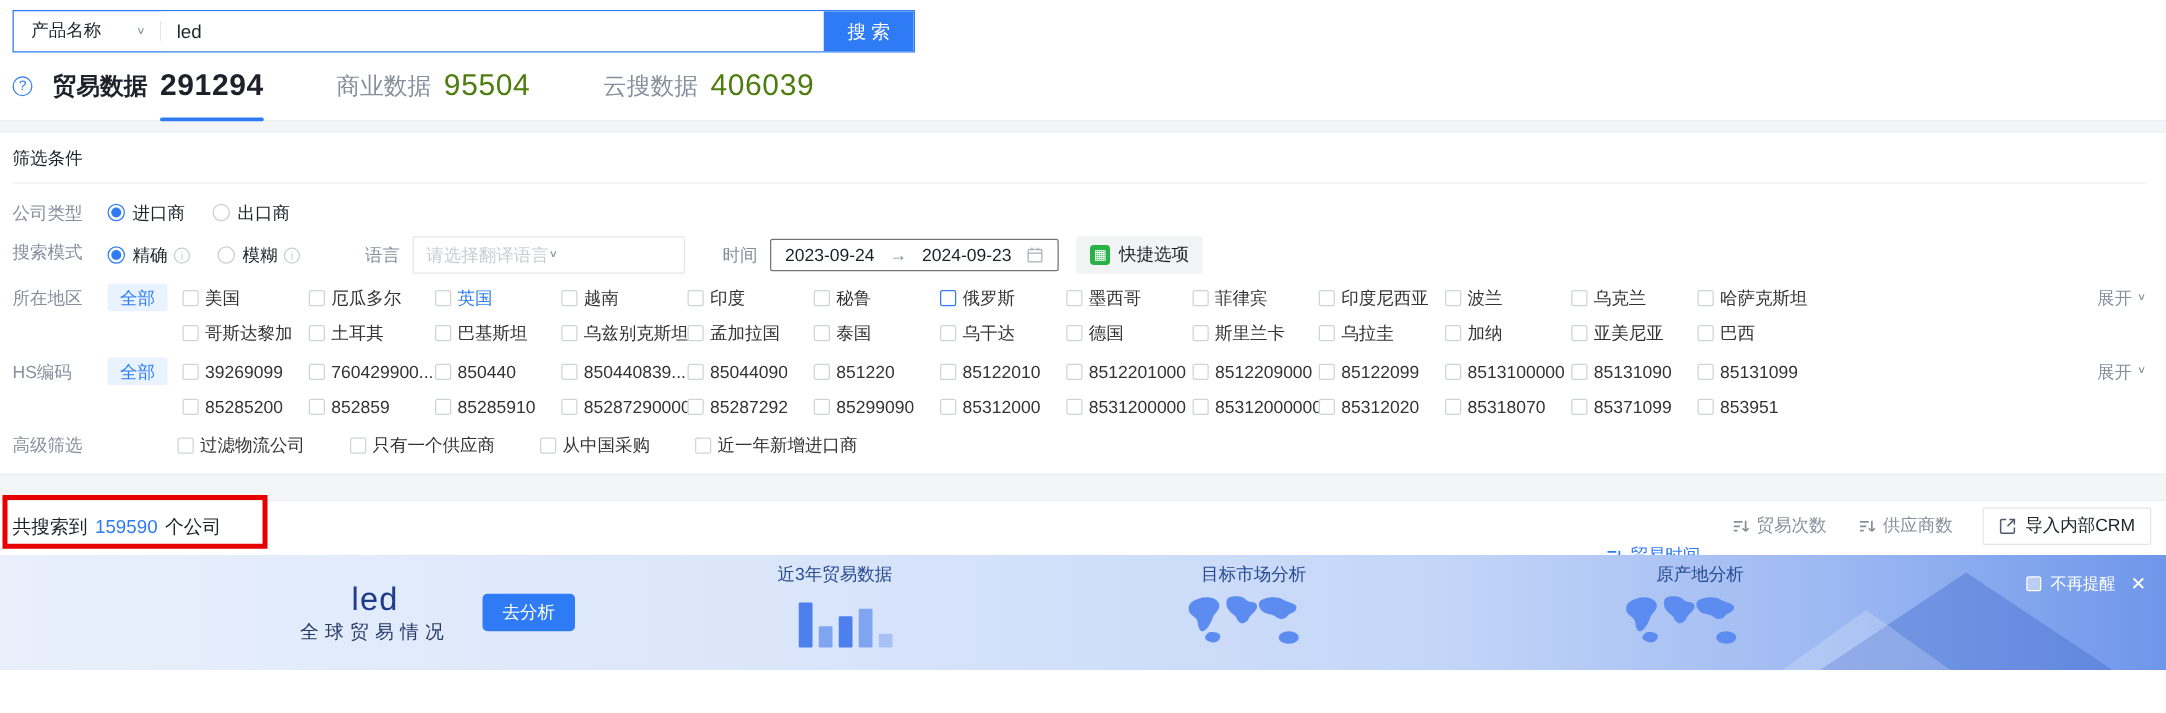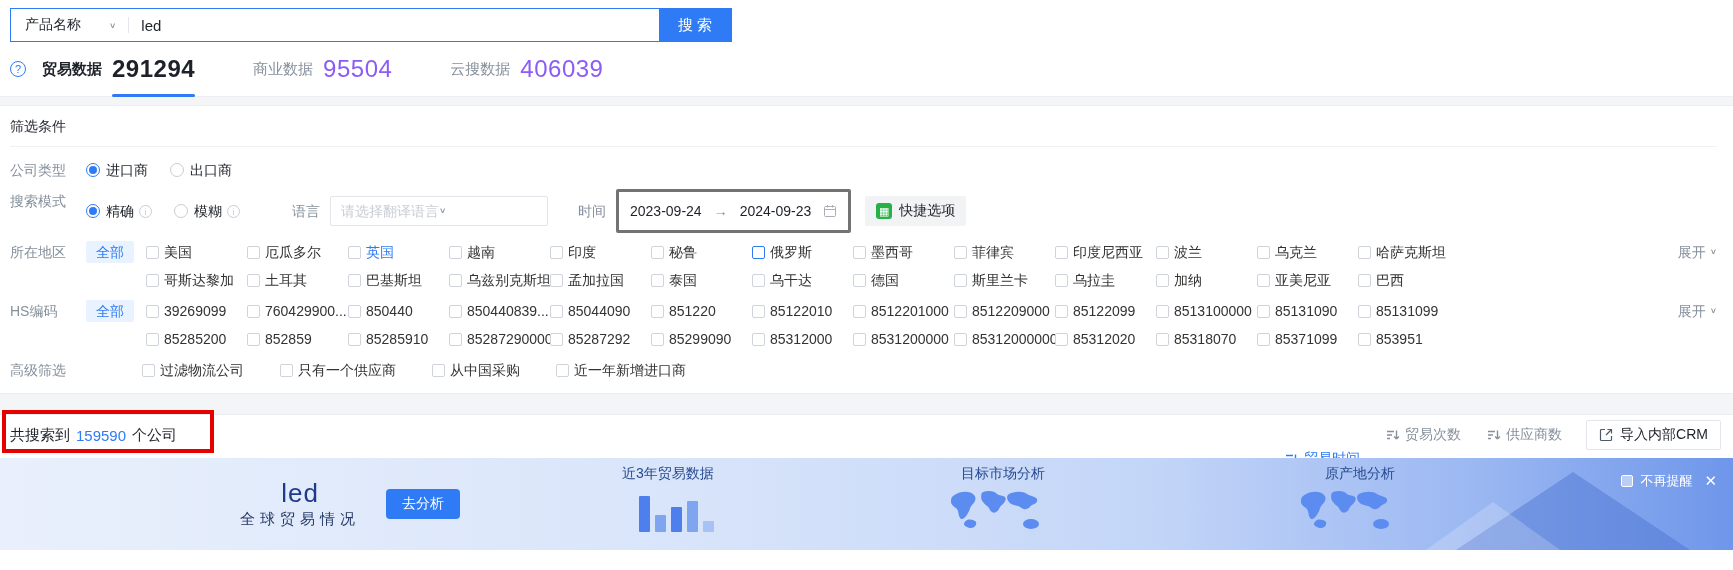--- a/index.html
+++ b/index.html
@@ -17,22 +17,22 @@
   .vdiv { width: 1px; margin: 8px 0; background: #e5e6eb; }
   .search-input { flex: 1; border: none; outline: none; padding: 0 12px; font-size: 15px;
     color: #1d2129; font-family: inherit; }
   .search-btn { width: 72px; border: none; background: #2f7bf5; color: #fff; font-size: 15px;
     cursor: pointer; font-family: inherit; }
   
   .tabs { display: flex; align-items: center; gap: 58px; padding: 13px 0 13px 10px; }
   .tab { display: flex; align-items: center; gap: 10px; cursor: pointer; }
   .help-icon { width: 16px; height: 16px; border: 1px solid #2f7bf5; border-radius: 50%;
     color: #2f7bf5; font-size: 11px; line-height: 14px; text-align: center; margin-right: 6px; }
-  .tlabel { font-size: 15px; color: #86909c; }
-  .tcount { font-size: 24px; color: #8b5cf6; letter-spacing: .5px; position: relative; }
+  .tlabel { font-size: 19px; color: #86909c; }
+  .tcount { font-size: 24px; color: #4d7c0f; letter-spacing: .5px; position: relative; }
   .tab.active .tlabel { color: #1d2129; font-weight: 700; }
   .tab.active .tcount { color: #1d2129; font-weight: 700; }
   .tab.active .tcount::after { content: ""; position: absolute; left: 0; right: 0; bottom: -14px;
     height: 3px; border-radius: 2px; background: #2f7bf5; }
   .band { height: 10px; background: #f4f5f7; border-top: 1px solid #ebedf0; border-bottom: 1px solid #ebedf0; }
   
   .panel { padding: 6px 16px 4px 10px; }
   .panel-title { padding: 6px 0 10px; border-bottom: 1px solid #f0f1f3; margin-bottom: 11px; color: #1d2129; }
   .frow { display: flex; align-items: flex-start; margin-bottom: 7px; line-height: 24px; }
   .flabel { width: 76px; flex: none; color: #86909c; }
@@ -42,21 +42,21 @@
   .radio { width: 14px; height: 14px; border-radius: 50%; border: 1px solid #c9cdd4; background: #fff;
     margin-right: 6px; position: relative; flex: none; }
   .radio.sel { border-color: #2f7bf5; }
   .radio.sel::after { content: ""; position: absolute; inset: 2px; border-radius: 50%; background: #2f7bf5; }
   .info { display: inline-block; width: 13px; height: 13px; border-radius: 50%; border: 1px solid #c9cdd4;
     color: #c9cdd4; font-size: 9px; line-height: 12px; text-align: center; margin-left: 5px; }
   .inline-label { color: #86909c; margin: 0 10px 0 30px; flex: none; }
   .select { width: 218px; height: 30px; border: 1px solid #e5e6eb; border-radius: 2px; display: flex;
     align-items: center; padding: 0 10px; cursor: pointer; }
   .placeholder { color: #c9cdd4; }
-  .datebox { height: 44px; border: 3px solid #737373; border-radius: 2px; display: flex; align-items: center;
+  .datebox { height: 26px; border: 1px solid #737373; border-radius: 2px; display: flex; align-items: center;
     gap: 12px; padding: 0 11px; color: #1d2129; justify-content: space-between; }
   .d-arrow { color: #86909c; }
   .quickbtn { height: 30px; background: #f2f3f5; border: none; border-radius: 2px; display: flex;
     align-items: center; gap: 7px; padding: 0 11px; margin-left: 14px; color: #1d2129; font-size: 14px;
     cursor: pointer; font-family: inherit; }
   .excel-ic { width: 16px; height: 16px; background: #27b148; border-radius: 3px; color: #fff;
     font-size: 11px; line-height: 16px; text-align: center; }
   .all-chip { background: #e8f3ff; color: #2f7bf5; border-radius: 2px; padding: 0 10px; height: 22px;
     line-height: 22px; flex: none; margin: 1px 12px 0 0; cursor: pointer; }
   .cb-grid { display: grid; grid-template-columns: repeat(13, 101px); row-gap: 4px; }

